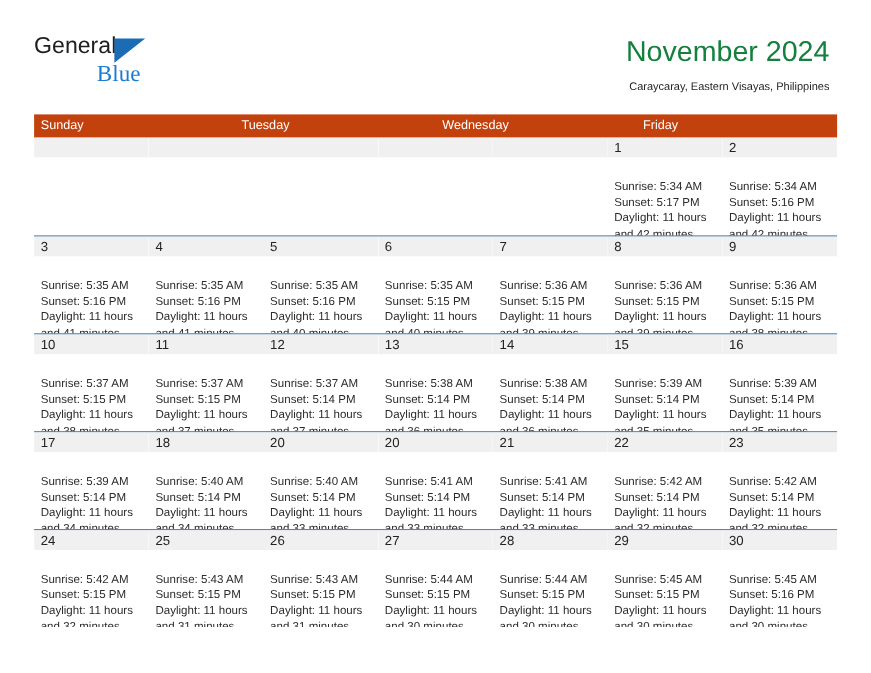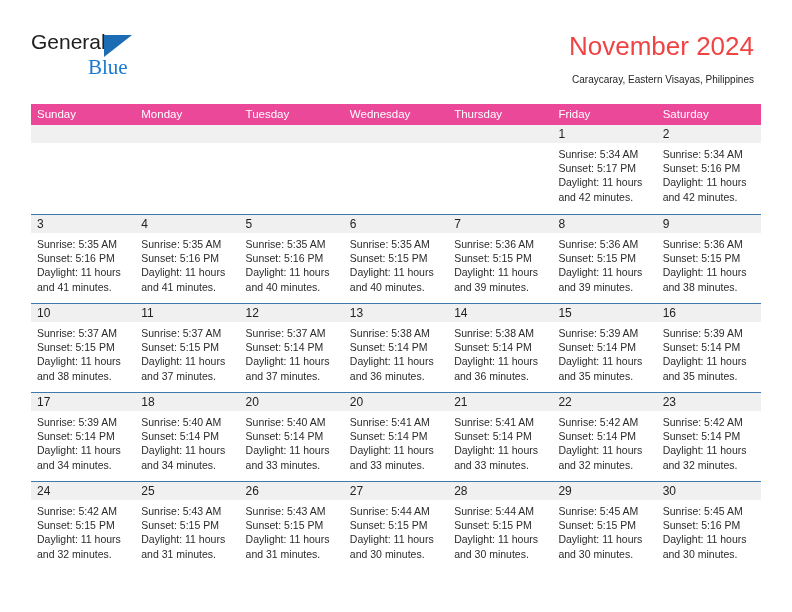--- a/index.html
+++ b/index.html
@@ -66,21 +66,21 @@
   }
 
   .title-block {
     position: absolute;
     right: 38px;
     top: 30px;
     text-align: right;
   }
   .cal-title {
     font-size: 26px;
-    color: #ef4444;
+    color: #15803d;
     line-height: 32px;
     white-space: nowrap;
   }
   .cal-subtitle {
     margin-top: 9px;
     font-size: 10px;
     color: #252525;
     line-height: 18px;
     white-space: nowrap;
   }
@@ -90,21 +90,21 @@
     position: absolute;
     left: 31px;
     top: 104px;
     width: 730px;
   }
 
   .weekday-row {
     display: flex;
     width: 730px;
     height: 21px;
-    background: #ec4899;
+    background: #c2410c;
   }
   .weekday-cell {
     flex: 1 1 0;
     color: #ffffff;
     font-size: 11.5px;
     line-height: 21px;
     padding-left: 6px;
     box-sizing: border-box;
     white-space: nowrap;
   }
@@ -138,21 +138,21 @@
     font-size: 12px;
     color: #222222;
     padding-left: 6px;
     box-sizing: border-box;
   }
   .day-cell.empty .day-number {
     background: #f0f0f0;
   }
 
   .day-info {
-    padding: 4px 6px 0 6px;
+    padding: 20px 6px 0 6px;
     font-size: 10.5px;
     line-height: 14.2px;
     color: #2b2b2b;
   }
   .day-info div {
     white-space: nowrap;
   }
   .daylight-line {
     white-space: normal !important;
   }
@@ -174,26 +174,23 @@
       <div class="cal-title">November 2024</div>
       <div class="cal-subtitle">Caraycaray, Eastern Visayas, Philippines</div>
     </div>
 
   </div>
 
   <div class="calendar">
 
     <div class="weekday-row">
       <div class="weekday-cell">Sunday</div>
-      <div class="weekday-cell">Monday</div>
       <div class="weekday-cell">Tuesday</div>
       <div class="weekday-cell">Wednesday</div>
-      <div class="weekday-cell">Thursday</div>
       <div class="weekday-cell">Friday</div>
-      <div class="weekday-cell">Saturday</div>
     </div>
 
     <div id="weeks-container">
         <div class="week-row">
           <div class="day-cell empty">
             <span class="day-number"></span>
           </div>
           <div class="day-cell empty">
             <span class="day-number"></span>
           </div>

